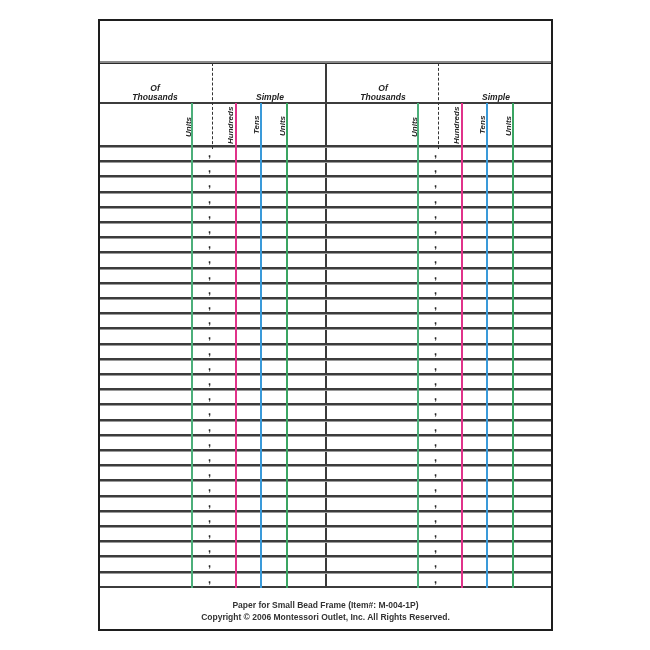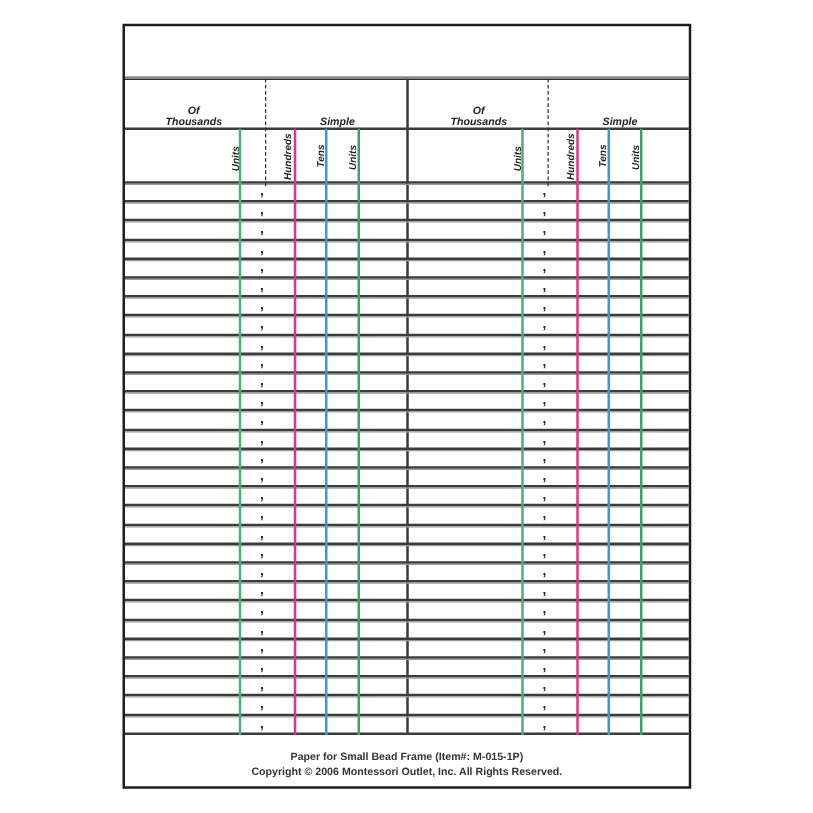--- a/index.html
+++ b/index.html
@@ -232,16 +232,16 @@
       <div class="" style="position:absolute;left:228px;top:507px;width:220px;height:12px;"></div>
       <div class="comma" style="left:334px;top:522px;">,</div>
       <div class="" style="position:absolute;left:228px;top:522px;width:220px;height:12px;"></div>
       <div class="comma" style="left:334px;top:537px;">,</div>
       <div class="" style="position:absolute;left:228px;top:537px;width:220px;height:12px;"></div>
       <div class="comma" style="left:334px;top:553px;">,</div>
       <div class="" style="position:absolute;left:228px;top:553px;width:220px;height:12px;"></div>
     </div>
 
   <div class="footer">
-    <div style="margin-top:10px;">Paper for Small Bead Frame  (Item#:  M-015-1P)</div>
+    <div style="margin-top:10px;">Paper for Small Bead Frame  (Item#:  M-004-1P)</div>
     <div>Copyright ©  2006 Montessori Outlet,  Inc.  All Rights Reserved.</div>
   </div>
 </div>
 
 </body></html>

